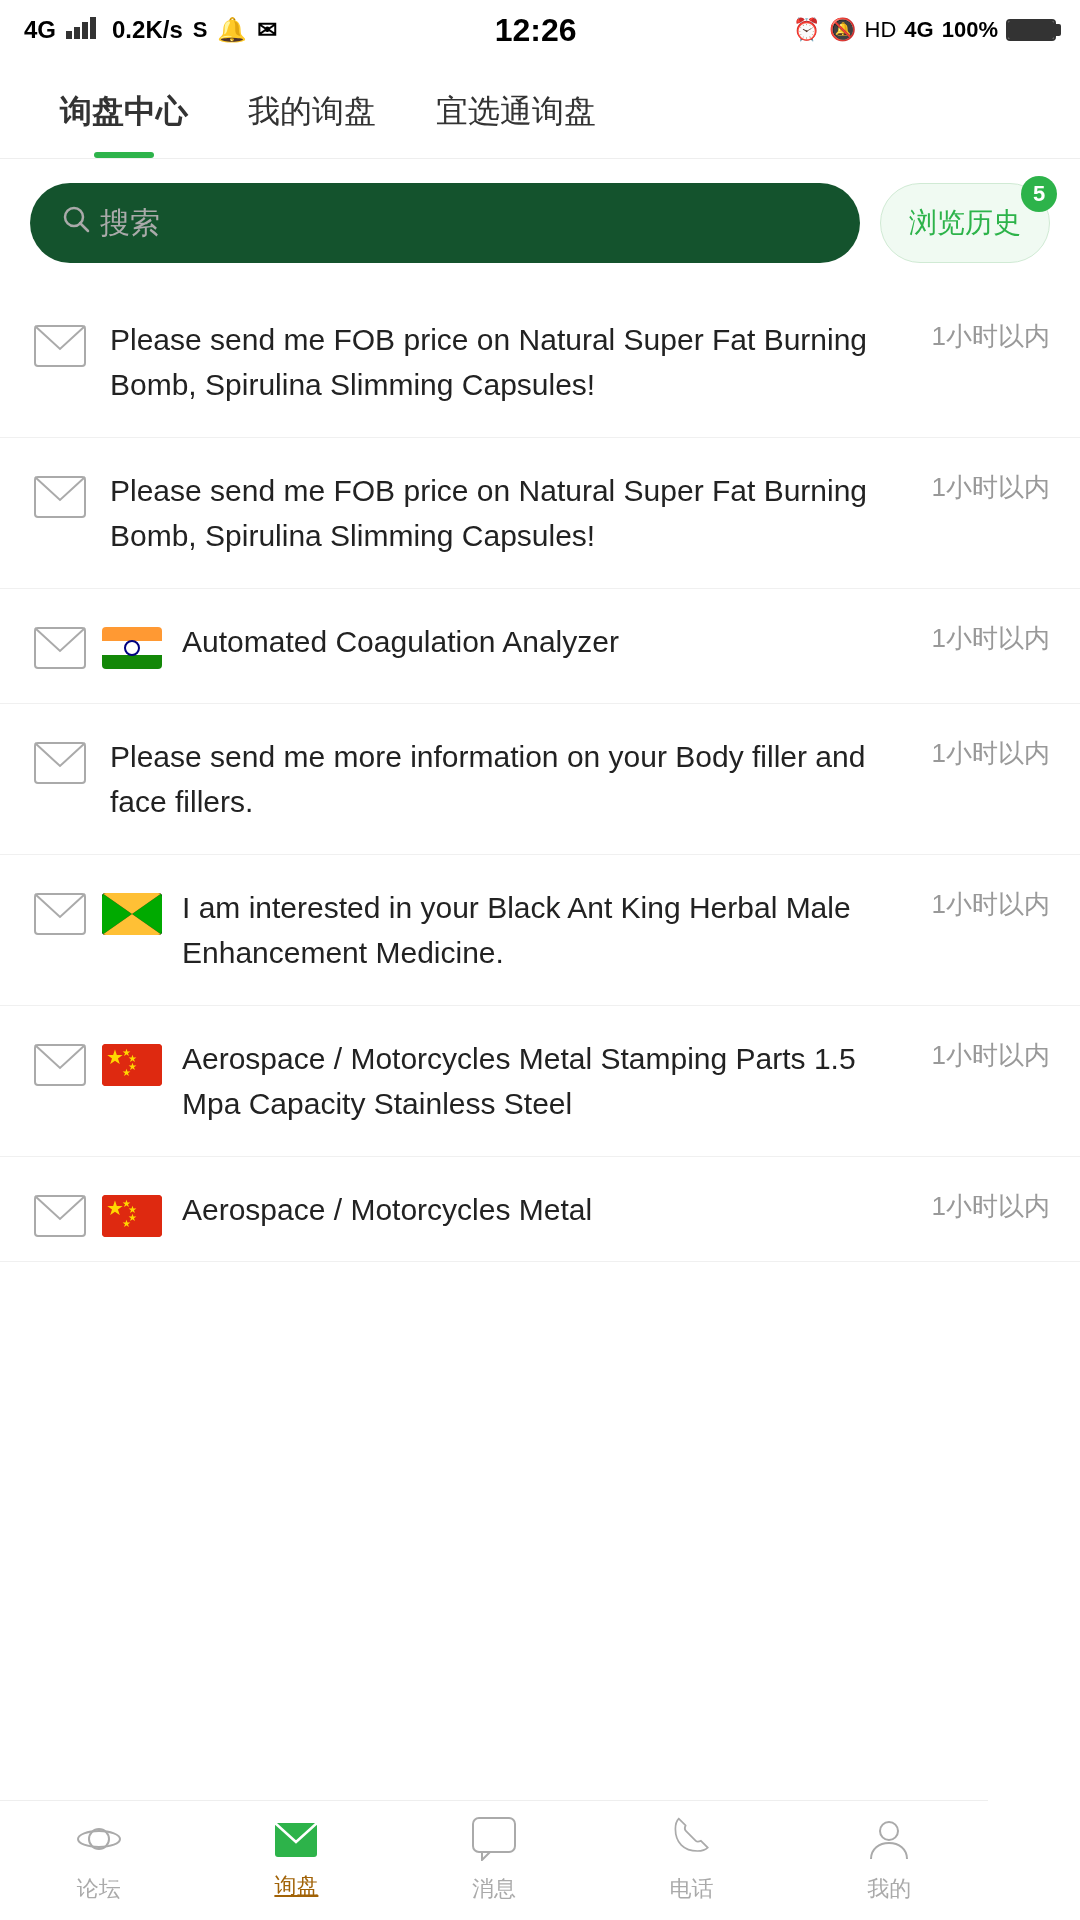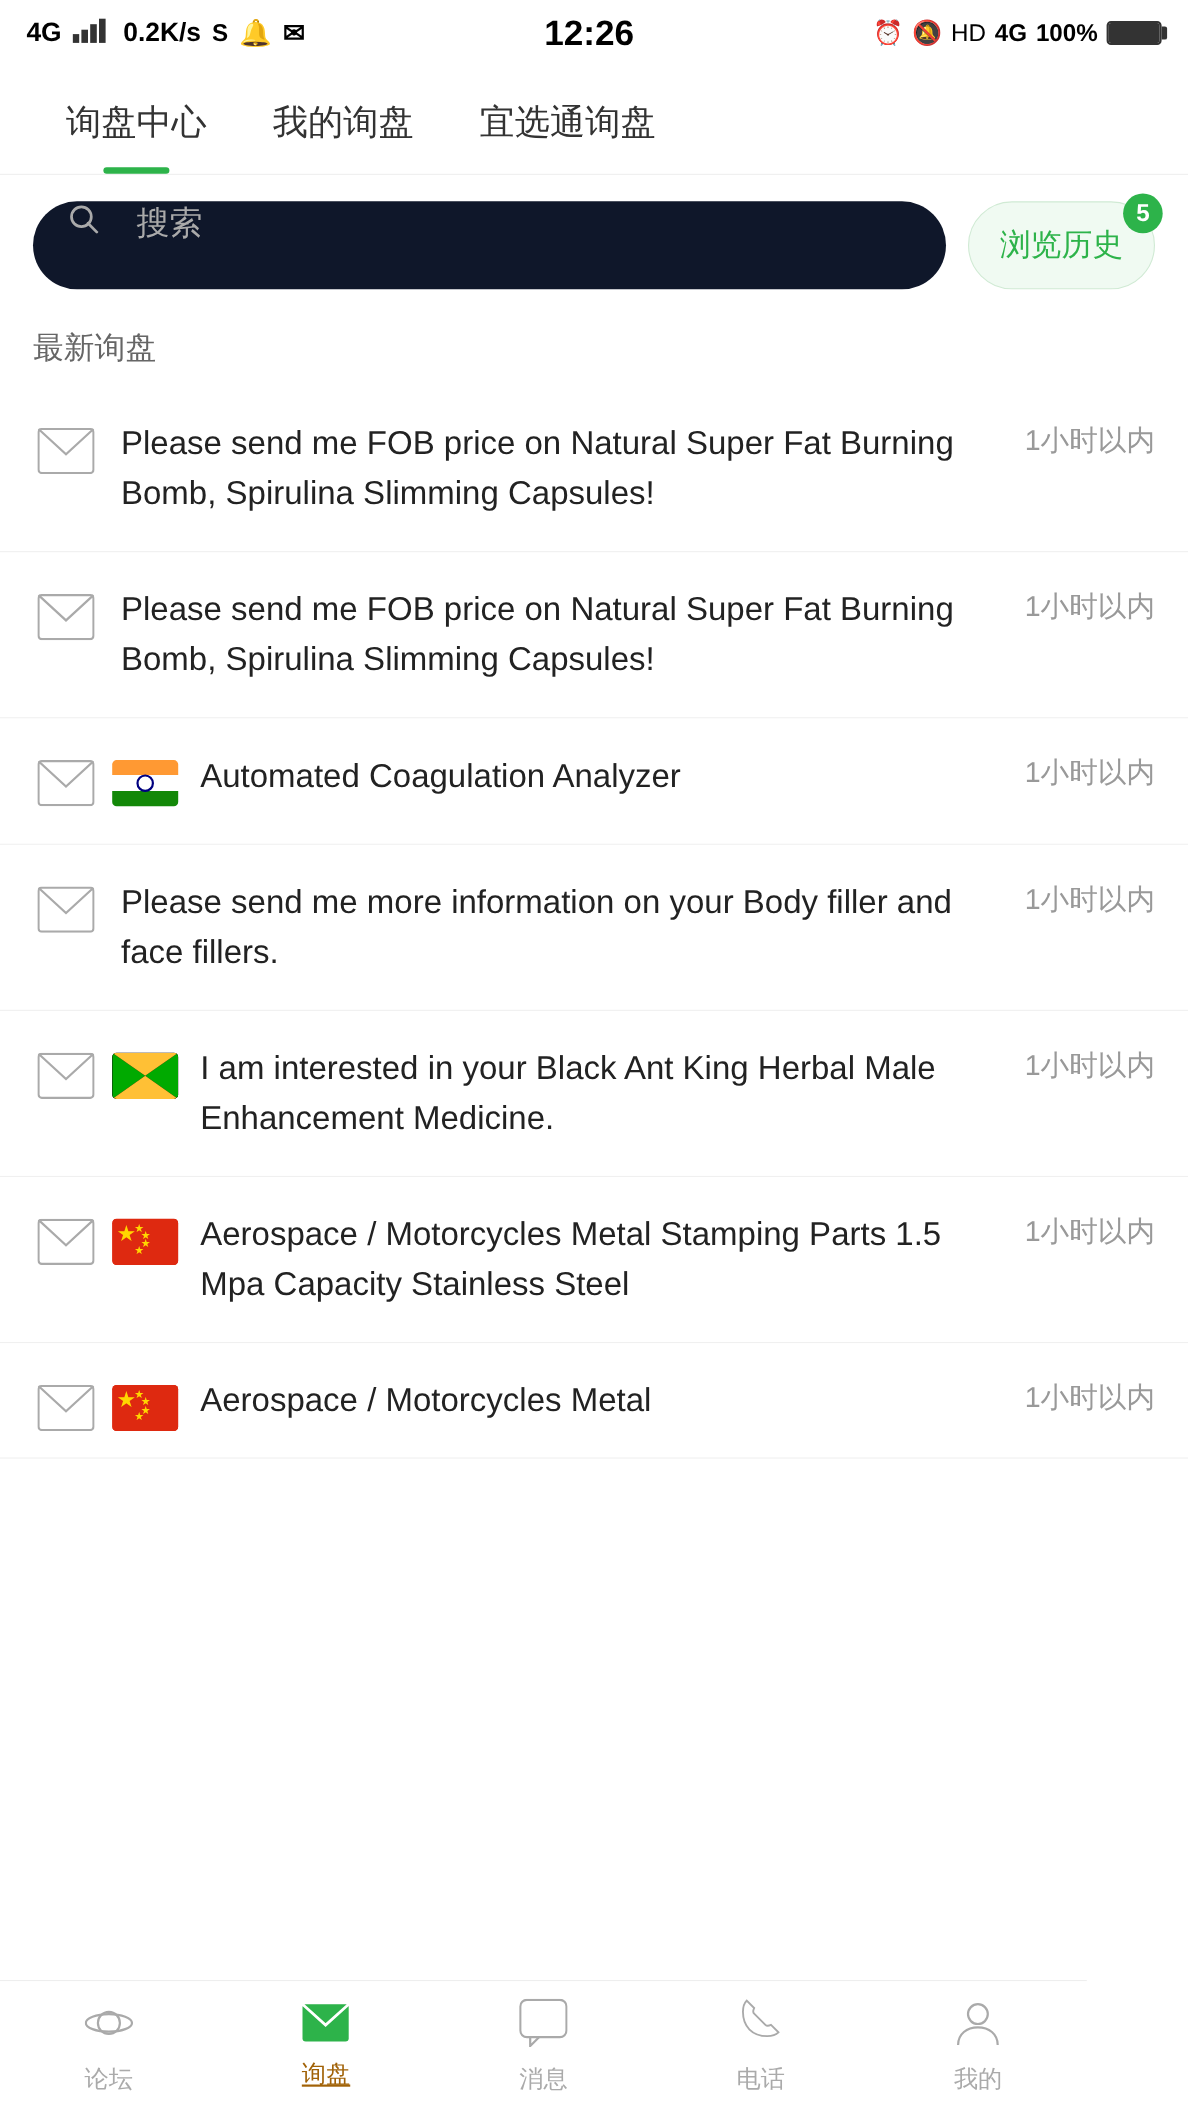--- a/index.html
+++ b/index.html
@@ -48,21 +48,21 @@
     }
     .tab-item {
       padding: 30px 30px 24px;
       font-size: 32px;
       color: #333;
       position: relative;
       cursor: pointer;
     }
     .tab-item.active {
       color: #333;
-      font-weight: 400;
+      font-weight: 700;
     }
     .tab-item.active::after {
       content: '';
       position: absolute;
       bottom: 0;
       left: 50%;
       transform: translateX(-50%);
       width: 60px;
       height: 6px;
       background: #2db34a;
@@ -73,25 +73,26 @@
     .search-row {
       display: flex;
       align-items: center;
       padding: 24px 30px;
       gap: 20px;
       background: #fff;
     }
     .search-box {
       flex: 1;
       height: 80px;
-      background: #0f172a;
+      background: #14532d;
       border-radius: 40px;
       display: flex;
+      align-items: center;
       padding: 0 30px;
-      gap: 32px;
+      gap: 8px;
     }
     .search-icon-svg {
       color: #aaa;
       font-size: 32px;
     }
     .search-placeholder {
       color: #aaa;
       font-size: 30px;
     }
     .browse-history-btn {
@@ -302,21 +303,20 @@
         </svg>
       </span>
       <span class="search-placeholder">搜索</span>
     </div>
     <div class="browse-history-btn">
       <span>浏览历史</span>
       <div class="badge">5</div>
     </div>
   </div>
 
-  <div class="section-title">最新询盘</div>
 
   <div class="inquiry-list">
 
     <div class="inquiry-item">
       <div class="icon-area">
         <div class="mail-icon">
           <svg viewBox="0 0 52 42" fill="none" xmlns="http://www.w3.org/2000/svg">
             <rect x="1" y="1" width="50" height="40" rx="3" stroke="#aaa" stroke-width="2" fill="none"></rect>
             <polyline points="1,1 26,24 51,1" stroke="#aaa" stroke-width="2" fill="none"></polyline>
           </svg>

